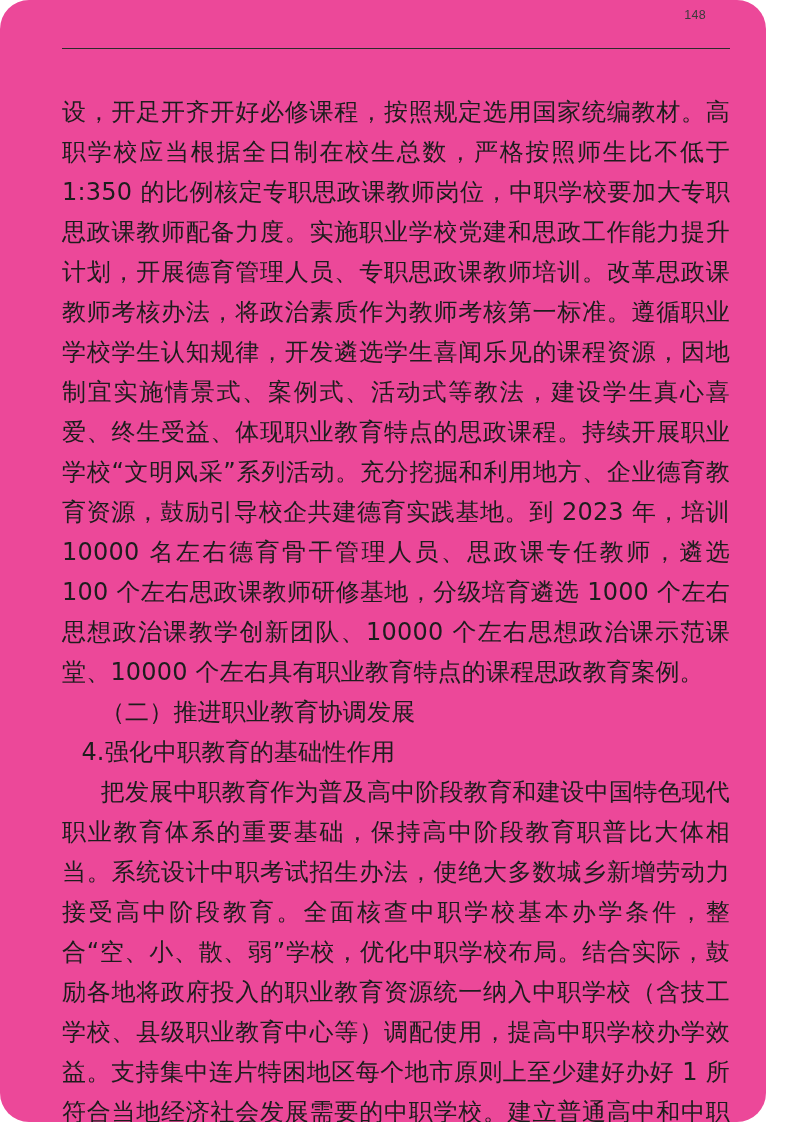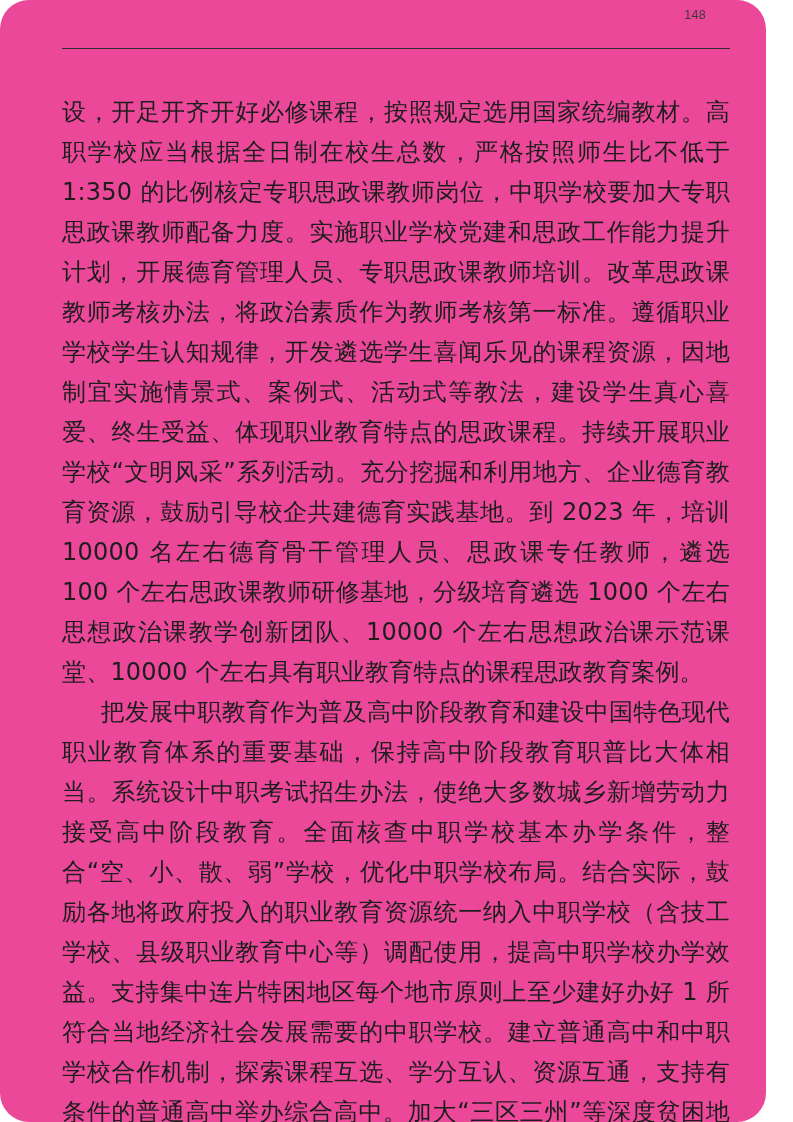--- a/index.html
+++ b/index.html
@@ -65,19 +65,21 @@
 <div class="page">
 
   <div class="page-number">148</div>
 
   <div class="header-rule"></div>
 
   <div class="content">
 
     <p class="para">设，开足开齐开好必修课程，按照规定选用国家统编教材。高职学校应当根据全日制在校生总数，严格按照师生比不低于 1:350 的比例核定专职思政课教师岗位，中职学校要加大专职思政课教师配备力度。实施职业学校党建和思政工作能力提升计划，开展德育管理人员、专职思政课教师培训。改革思政课教师考核办法，将政治素质作为教师考核第一标准。遵循职业学校学生认知规律，开发遴选学生喜闻乐见的课程资源，因地制宜实施情景式、案例式、活动式等教法，建设学生真心喜爱、终生受益、体现职业教育特点的思政课程。持续开展职业学校“文明风采”系列活动。充分挖掘和利用地方、企业德育教育资源，鼓励引导校企共建德育实践基地。到 2023 年，培训 10000 名左右德育骨干管理人员、思政课专任教师，遴选 100 个左右思政课教师研修基地，分级培育遴选 1000 个左右思想政治课教学创新团队、10000 个左右思想政治课示范课堂、10000 个左右具有职业教育特点的课程思政教育案例。</p>
 
+    <p class="para indent2">（二）推进职业教育协调发展</p>
 
+    <p class="para indent1">4.强化中职教育的基础性作用</p>
 
     <p class="para indent2">把发展中职教育作为普及高中阶段教育和建设中国特色现代职业教育体系的重要基础，保持高中阶段教育职普比大体相当。系统设计中职考试招生办法，使绝大多数城乡新增劳动力接受高中阶段教育。全面核查中职学校基本办学条件，整合“空、小、散、弱”学校，优化中职学校布局。结合实际，鼓励各地将政府投入的职业教育资源统一纳入中职学校（含技工学校、县级职业教育中心等）调配使用，提高中职学校办学效益。支持集中连片特困地区每个地市原则上至少建好办好 1 所符合当地经济社会发展需要的中职学校。建立普通高中和中职学校合作机制，探索课程互选、学分互认、资源互通，支持有条件的普通高中举办综合高中。加大“三区三州”等深度贫困地区的普职融通力度，发挥职业教育促进义务教育“控辍保学”作用。到 2023 年，中职学校教学条件基本达标，遴选 1000 所左右优质中职学校和 3000 个左右优质专业、300 所左右优质技工学校和 300 个左右优质专业。</p>
 
   </div>
 
 </div>
 
 </body></html>

